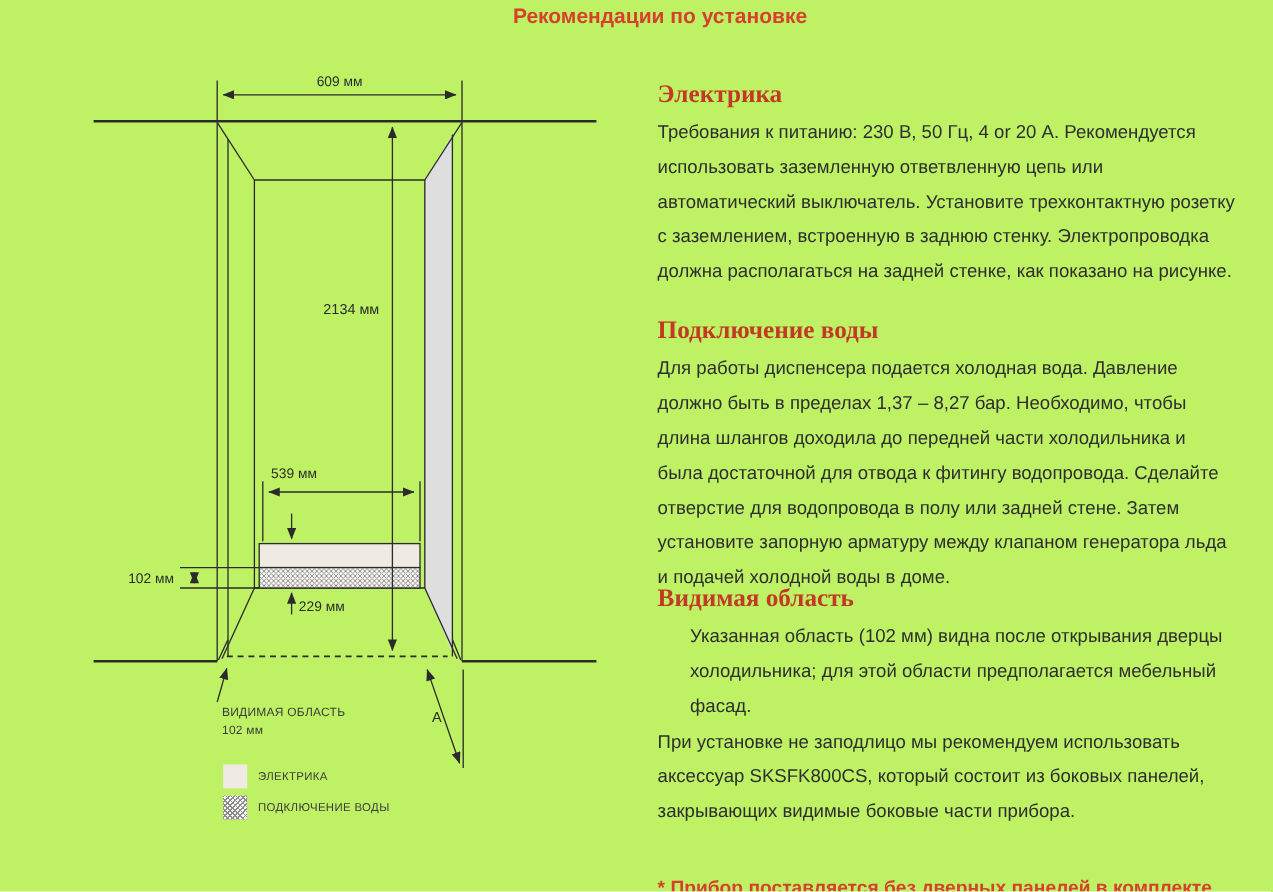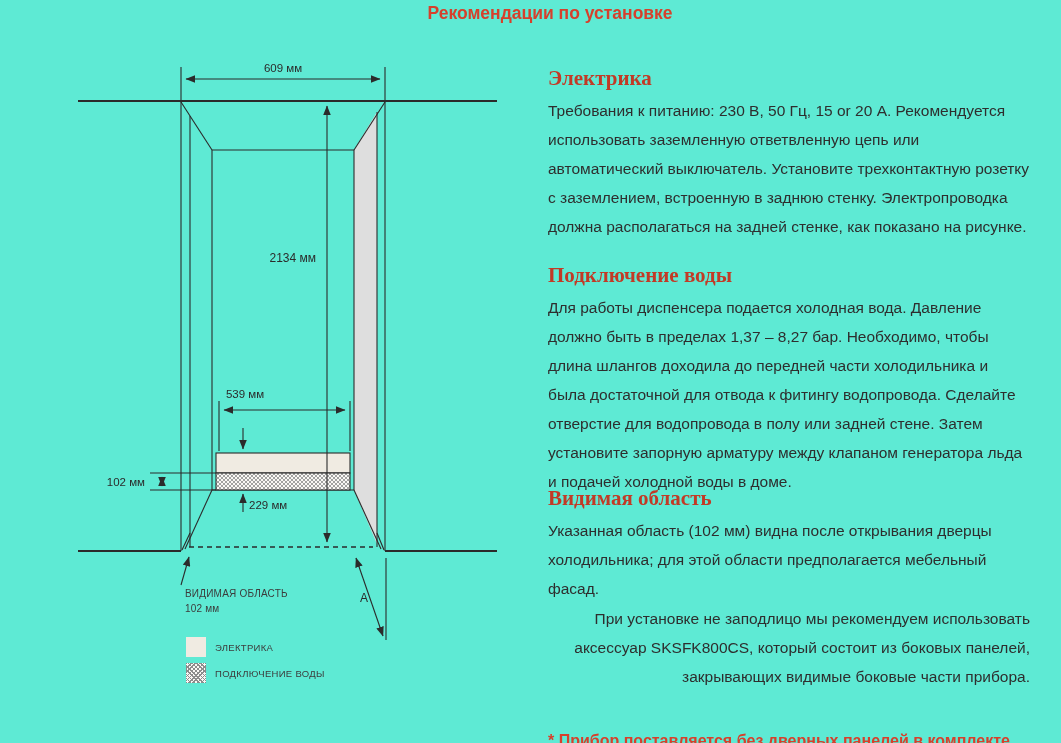--- a/index.html
+++ b/index.html
@@ -1,16 +1,16 @@
 <!DOCTYPE html>
 <html><head>
 <meta charset="utf-8">
 <style>
   html,body{margin:0;padding:0;background:#ffffff;}
-  .page{position:relative;width:1061px;height:743px;background:#5eead4;overflow:hidden;
+  .page{position:relative;width:1061px;height:743px;background:#bef264;overflow:hidden;
         font-family:"Liberation Sans",sans-serif;color:#2e2e2e;}
   .title{position:absolute;left:40px;top:3px;width:1020px;text-align:center;
          font-size:17.5px;font-weight:bold;color:#d6402c;}
   
   .diagram{position:absolute;left:0;top:0;}
   .diagram line,.diagram path.ln,.diagram polyline{stroke:#2b2b2b;stroke-width:1.1;fill:none;}
   .diagram .thick{stroke-width:2;}
   .diagram .dash{stroke-dasharray:5 4;stroke-width:1.4;}
   .diagram text{font-family:"Liberation Sans",sans-serif;font-size:11.5px;fill:#2b2b2b;}
   .diagram text.big{font-size:12px;}
@@ -130,24 +130,24 @@
   <div class="legend-row" style="top:637px;">
     <span class="swatch electrics"></span>
     <span class="legend-label">ЭЛЕКТРИКА</span>
   </div>
   <div class="legend-row" style="top:663px;">
     <span class="swatch water"></span>
     <span class="legend-label">ПОДКЛЮЧЕНИЕ ВОДЫ</span>
   </div>
 
   <div class="sec-heading" style="top:66px;">Электрика</div>
-  <div class="sec-body" style="top:96px;">Требования к питанию: 230 В, 50 Гц, 15 or 20 А. Рекомендуется использовать заземленную ответвленную цепь или автоматический выключатель. Установите трехконтактную розетку с заземлением, встроенную в заднюю стенку. Электропроводка должна располагаться на задней стенке, как показано на рисунке.</div>
+  <div class="sec-body" style="top:96px;">Требования к питанию: 230 В, 50 Гц, 4 or 20 А. Рекомендуется использовать заземленную ответвленную цепь или автоматический выключатель. Установите трехконтактную розетку с заземлением, встроенную в заднюю стенку. Электропроводка должна располагаться на задней стенке, как показано на рисунке.</div>
 
   <div class="sec-heading" style="top:263px;">Подключение воды</div>
   <div class="sec-body" style="top:293px;">Для работы диспенсера подается холодная вода. Давление должно быть в пределах 1,37 – 8,27 бар. Необходимо, чтобы длина шлангов доходила до передней части холодильника и была достаточной для отвода к фитингу водопровода. Сделайте отверстие для водопровода в полу или задней стене. Затем установите запорную арматуру между клапаном генератора льда и подачей холодной воды в доме.</div>
 
   <div class="sec-heading" style="top:486px;">Видимая область</div>
-  <div class="sec-body" style="top:516px;">Указанная область (102 мм) видна после открывания дверцы холодильника; для этой области предполагается мебельный фасад.</div>
-  <div class="sec-body" style="top:604px;text-align:right;">При установке не заподлицо мы рекомендуем использовать аксессуар SKSFK800CS, который состоит из боковых панелей, закрывающих видимые боковые части прибора.</div>
+  <div class="sec-body" style="top:516px;margin-left:27px;">Указанная область (102 мм) видна после открывания дверцы холодильника; для этой области предполагается мебельный фасад.</div>
+  <div class="sec-body" style="top:604px;">При установке не заподлицо мы рекомендуем использовать аксессуар SKSFK800CS, который состоит из боковых панелей, закрывающих видимые боковые части прибора.</div>
 
   <div class="footnote">* Прибор поставляется без дверных панелей в комплекте</div>
 
 </div>
 
 </body></html>

